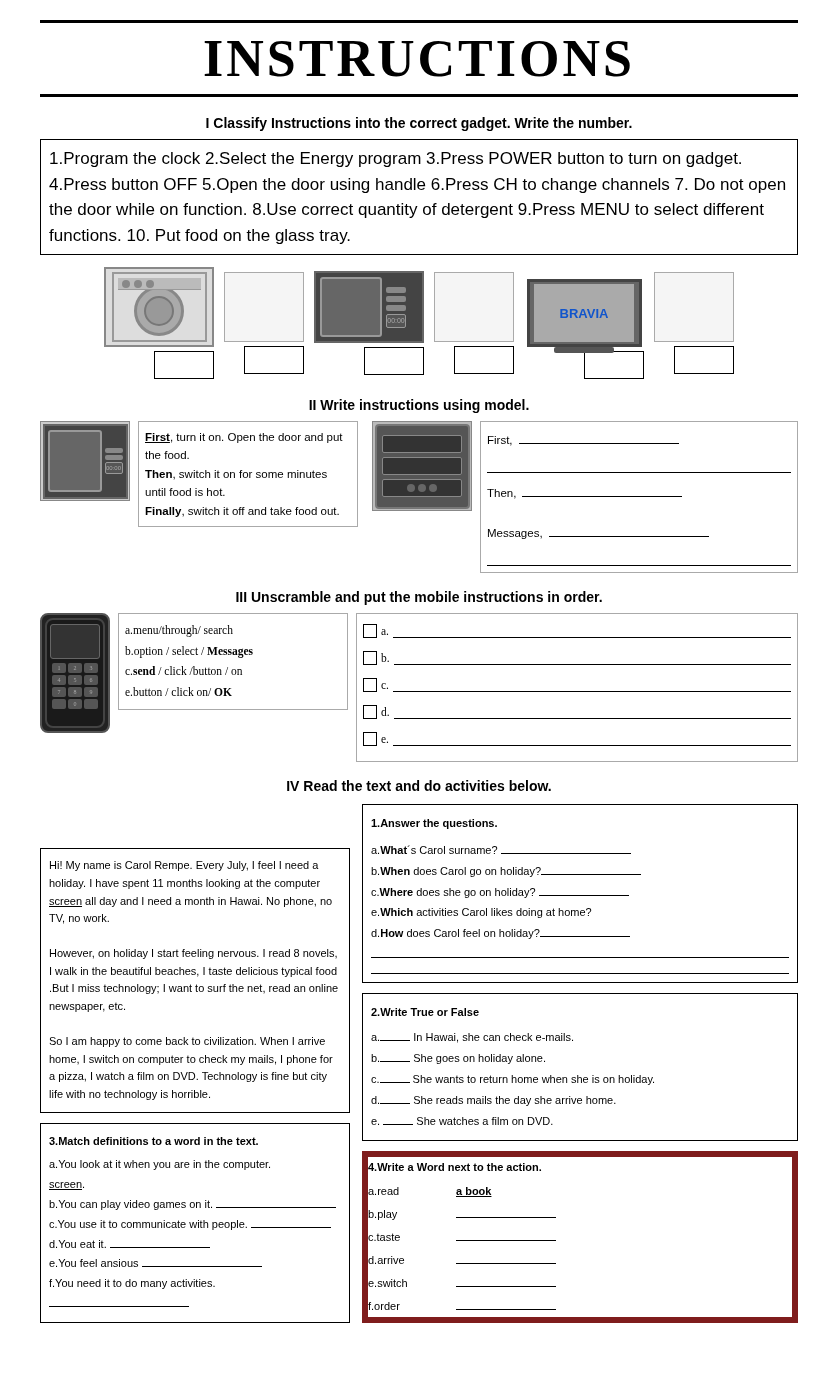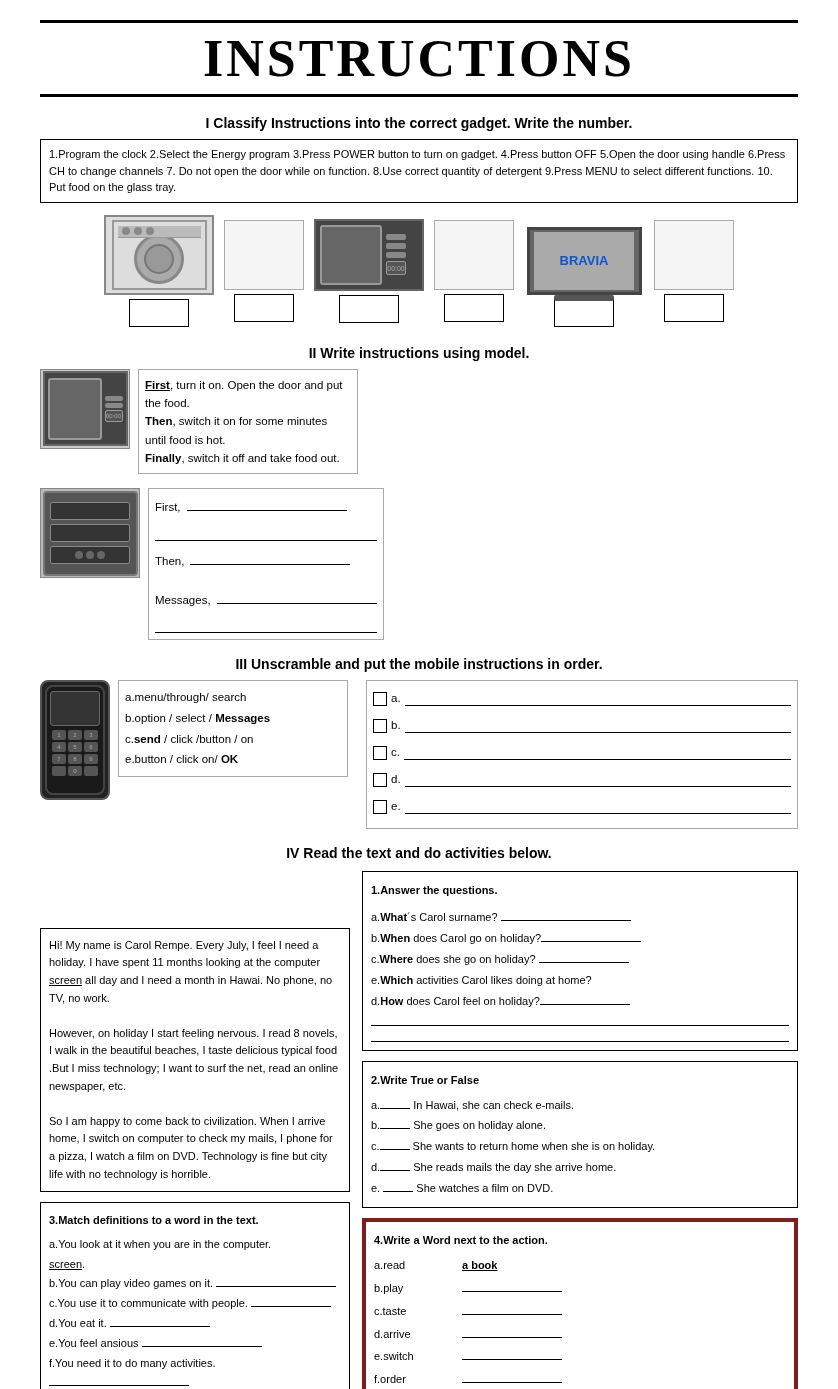--- a/index.html
+++ b/index.html
@@ -24,36 +24,36 @@
     }
     .section-title {
       font-size: 14px;
       font-weight: bold;
       text-align: center;
       margin-bottom: 8px;
     }
     .instructions-box {
       border: 1px solid #000;
       padding: 6px 8px;
-      font-size: 11px;
+      font-size: 17px;
       margin-bottom: 12px;
       line-height: 1.5;
     }
     .gadgets-row {
       display: flex;
       flex-direction: row;
       align-items: center;
       gap: 10px;
       margin-bottom: 18px;
       justify-content: center;
     }
     .gadget-item {
       display: flex;
       flex-direction: column;
-      align-items: center;
+      align-items: flex-end;
     }
     .answer-box {
       width: 60px;
       height: 28px;
       border: 1px solid #000;
       margin-top: 4px;
     }
     
     .wm-img {
       background: #ddd;
@@ -65,21 +65,21 @@
       align-items: center;
       justify-content: center;
       flex-direction: column;
     }
     
     .section-ii {
       margin-bottom: 16px;
     }
     .section-ii-content {
       display: flex;
-      flex-direction: column;
+      flex-direction: row;
       gap: 14px;
       align-items: flex-start;
     }
     .ii-left {
       display: flex;
       flex-direction: row;
       gap: 8px;
       align-items: flex-start;
     }
     .ii-img {
@@ -140,22 +140,23 @@
       height: 14px;
       margin-top: 2px;
     }
     
     .section-iii {
       margin-bottom: 16px;
     }
     .section-iii-content {
       display: flex;
       flex-direction: row;
-      gap: 18px;
+      gap: 8px;
       align-items: flex-start;
+      font-family: Liberation Serif, serif;
     }
     .iii-left {
       display: flex;
       flex-direction: row;
       gap: 8px;
       align-items: flex-start;
     }
     .phone-img {
       width: 70px;
       height: 120px;
@@ -280,22 +281,21 @@
       font-weight: bold;
       margin-bottom: 4px;
     }
     .blank-short {
       border-bottom: 1px solid #000;
       display: inline-block;
       width: 30px;
       height: 12px;
     }
     .word-action-box {
-      border: 4px solid #7f1d1d;
-      padding: 8px;
+      border: 6px solid #7f1d1d;
       font-size: 11px;
       line-height: 1.9;
     }
     .wa-title {
       font-weight: bold;
       margin-bottom: 4px;
     }
     .wa-line {
       border-bottom: 1px solid #000;
       display: inline-block;

